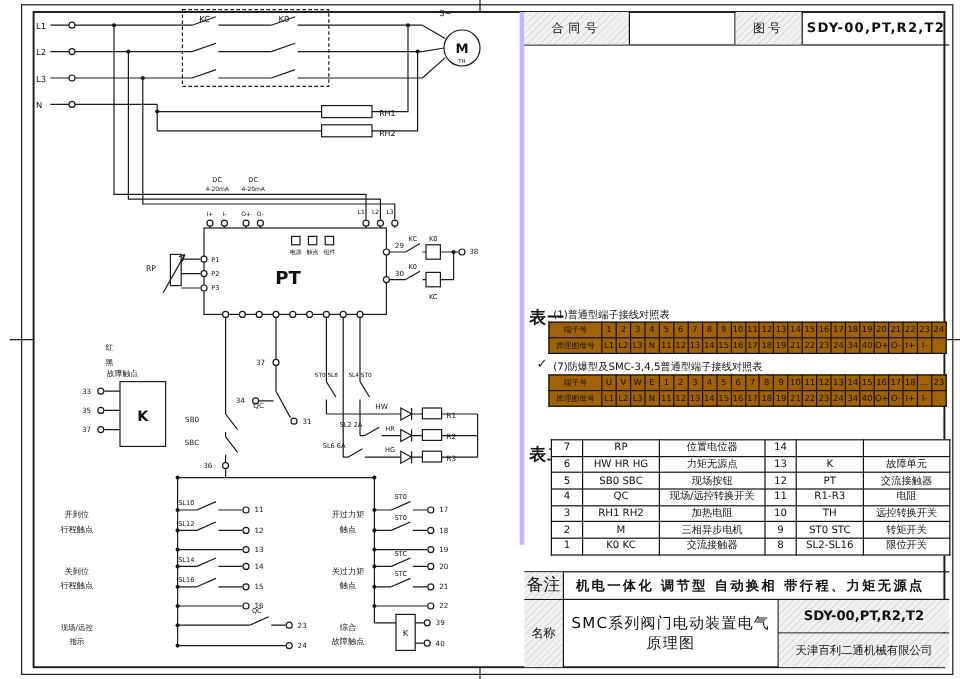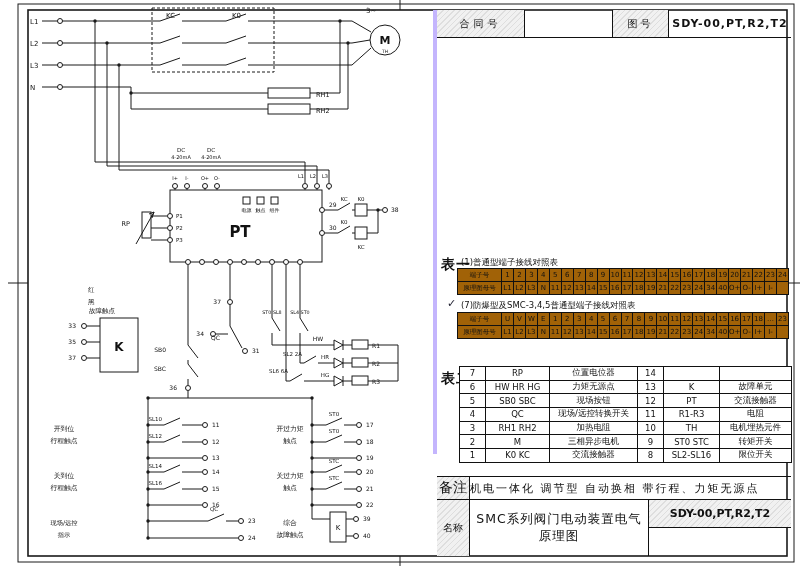--- a/index.html
+++ b/index.html
@@ -36,22 +36,22 @@
   table.term td{border:1px solid #111;height:12px;text-align:center;font-size:7px;
                 padding:0;overflow:hidden;white-space:nowrap}
   table.term td.rl{font-size:6.5px}
   #ctab{position:absolute;left:22px;top:356px;width:332px;border-collapse:collapse;table-layout:fixed;background:#fff}
   #ctab td{border:1px solid #111;height:12.7px;font-size:8.5px;text-align:center;
            padding:0 1px;white-space:nowrap;overflow:hidden}
   .remark{left:0;top:466px;width:354px;height:24px;display:flex;border-top:1px solid #111;
           border-bottom:1px solid #111}
   .remark .rlab{width:32px;border-right:1px solid #111;display:flex;align-items:center;
                 justify-content:center;font-size:14px}
-  .remark .rtxt{flex:1;display:flex;align-items:center;font-size:11px;
-                font-weight:normal;letter-spacing:2px}
+  .remark .rtxt{flex:1;display:flex;align-items:center;padding-left:10px;font-size:11px;
+                font-weight:bold;letter-spacing:2px}
   .nameblk{left:0;top:490px;width:354px;height:56px;display:flex}
   .nameblk .nlab{width:32px;border-right:1px solid #111;display:flex;align-items:center;
                  justify-content:center;font-size:10px}
   .nameblk .nmid{width:178px;border-right:1px solid #111;display:flex;align-items:center;
                  justify-content:center;font-size:12.5px;font-weight:normal;letter-spacing:1px;text-align:center}
   .nameblk .nright{flex:1;display:flex;flex-direction:column}
   .nameblk .ndwg{height:28px;display:flex;align-items:center;justify-content:center;
                  font-size:11px;font-weight:bold;border-bottom:1px solid #111;box-sizing:border-box}
   .nameblk .nco{height:28px;display:flex;align-items:center;justify-content:center;font-size:9.5px}
 </style>
@@ -472,21 +472,21 @@
             <td>11</td>
             <td>R1-R3</td>
             <td>电阻</td>
           </tr>
       <tr>
             <td>3</td>
             <td>RH1 RH2</td>
             <td>加热电阻</td>
             <td>10</td>
             <td>TH</td>
-            <td>电机埋热元件</td>
+            <td>远控转换开关</td>
           </tr>
       <tr>
             <td>2</td>
             <td>M</td>
             <td>三相异步电机</td>
             <td>9</td>
             <td>ST0 STC</td>
             <td>转矩开关</td>
           </tr>
       <tr>
@@ -503,17 +503,18 @@
     <div class="abs remark">
       <div class="rlab hatch">备注</div>
       <div class="rtxt">机电一体化 调节型 自动换相 带行程、力矩无源点</div>
     </div>
 
     <div class="abs nameblk">
       <div class="nlab hatch">名称</div>
       <div class="nmid">SMC系列阀门电动装置电气原理图</div>
       <div class="nright">
         <div class="ndwg hatch">SDY-00,PT,R2,T2</div>
+        <div class="nco hatch">天津百利二通机械有限公司</div>
       </div>
     </div>
 
   </div>
 </div>
 
 </body></html>

